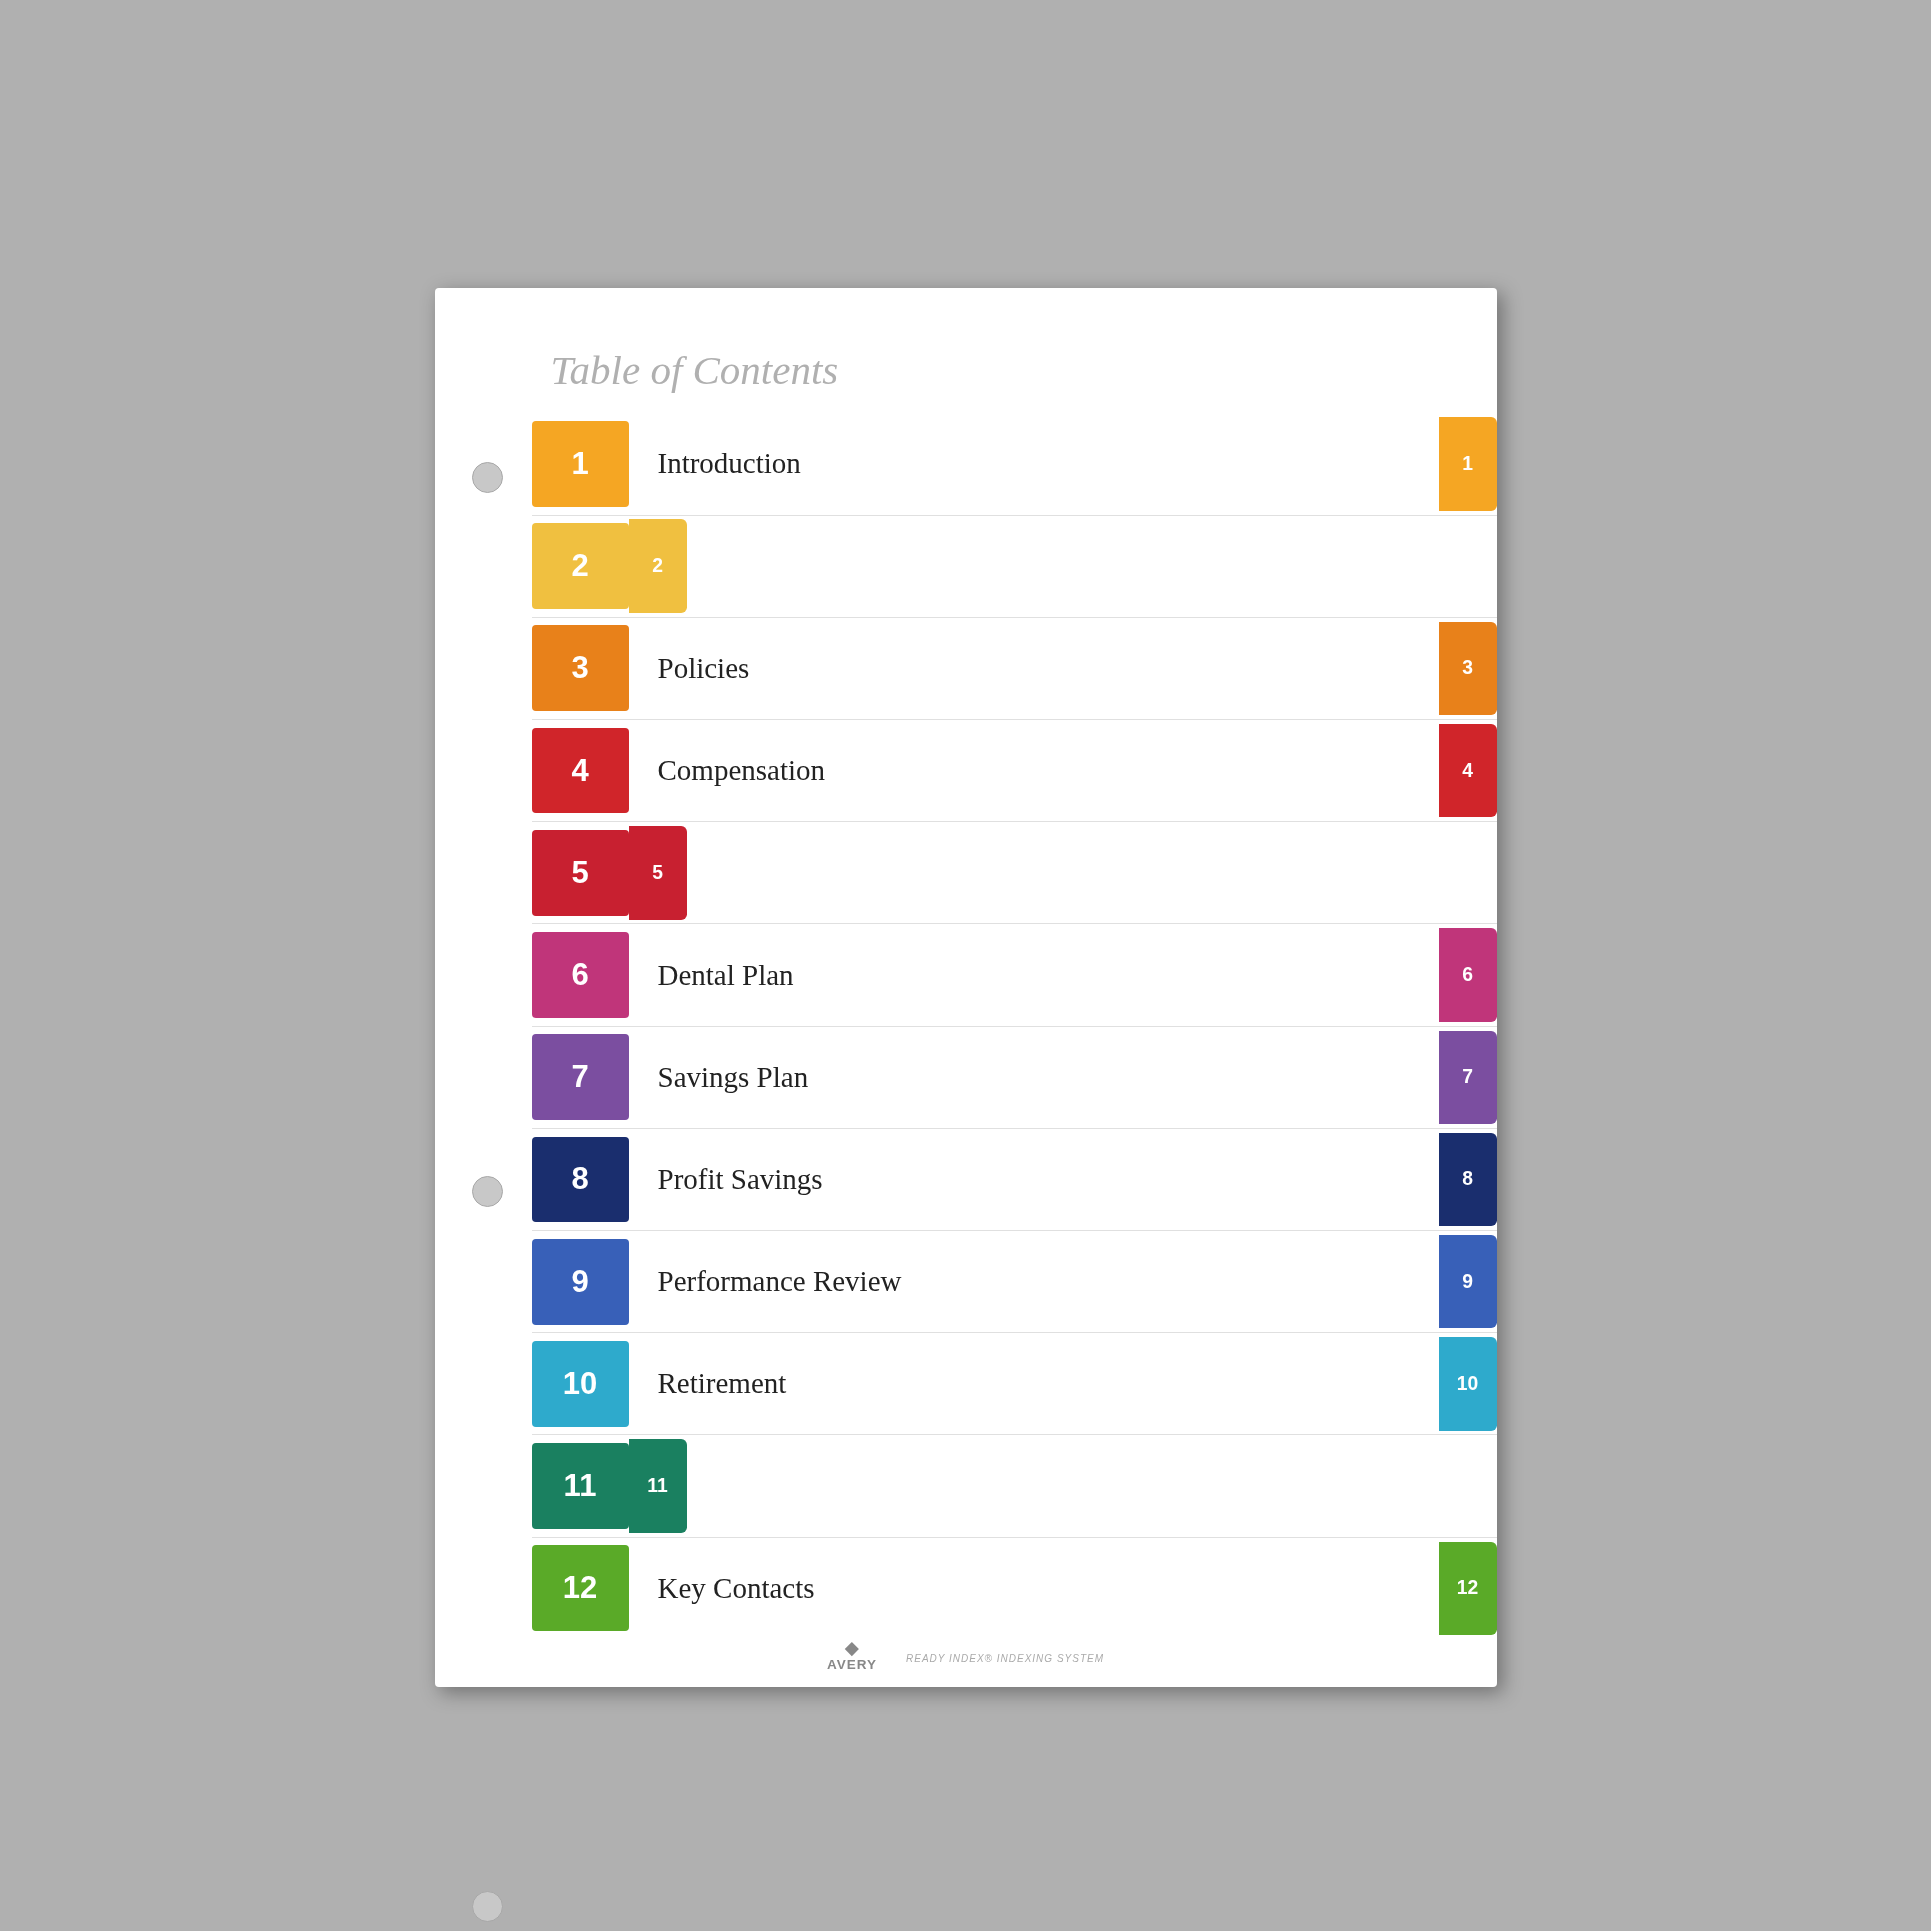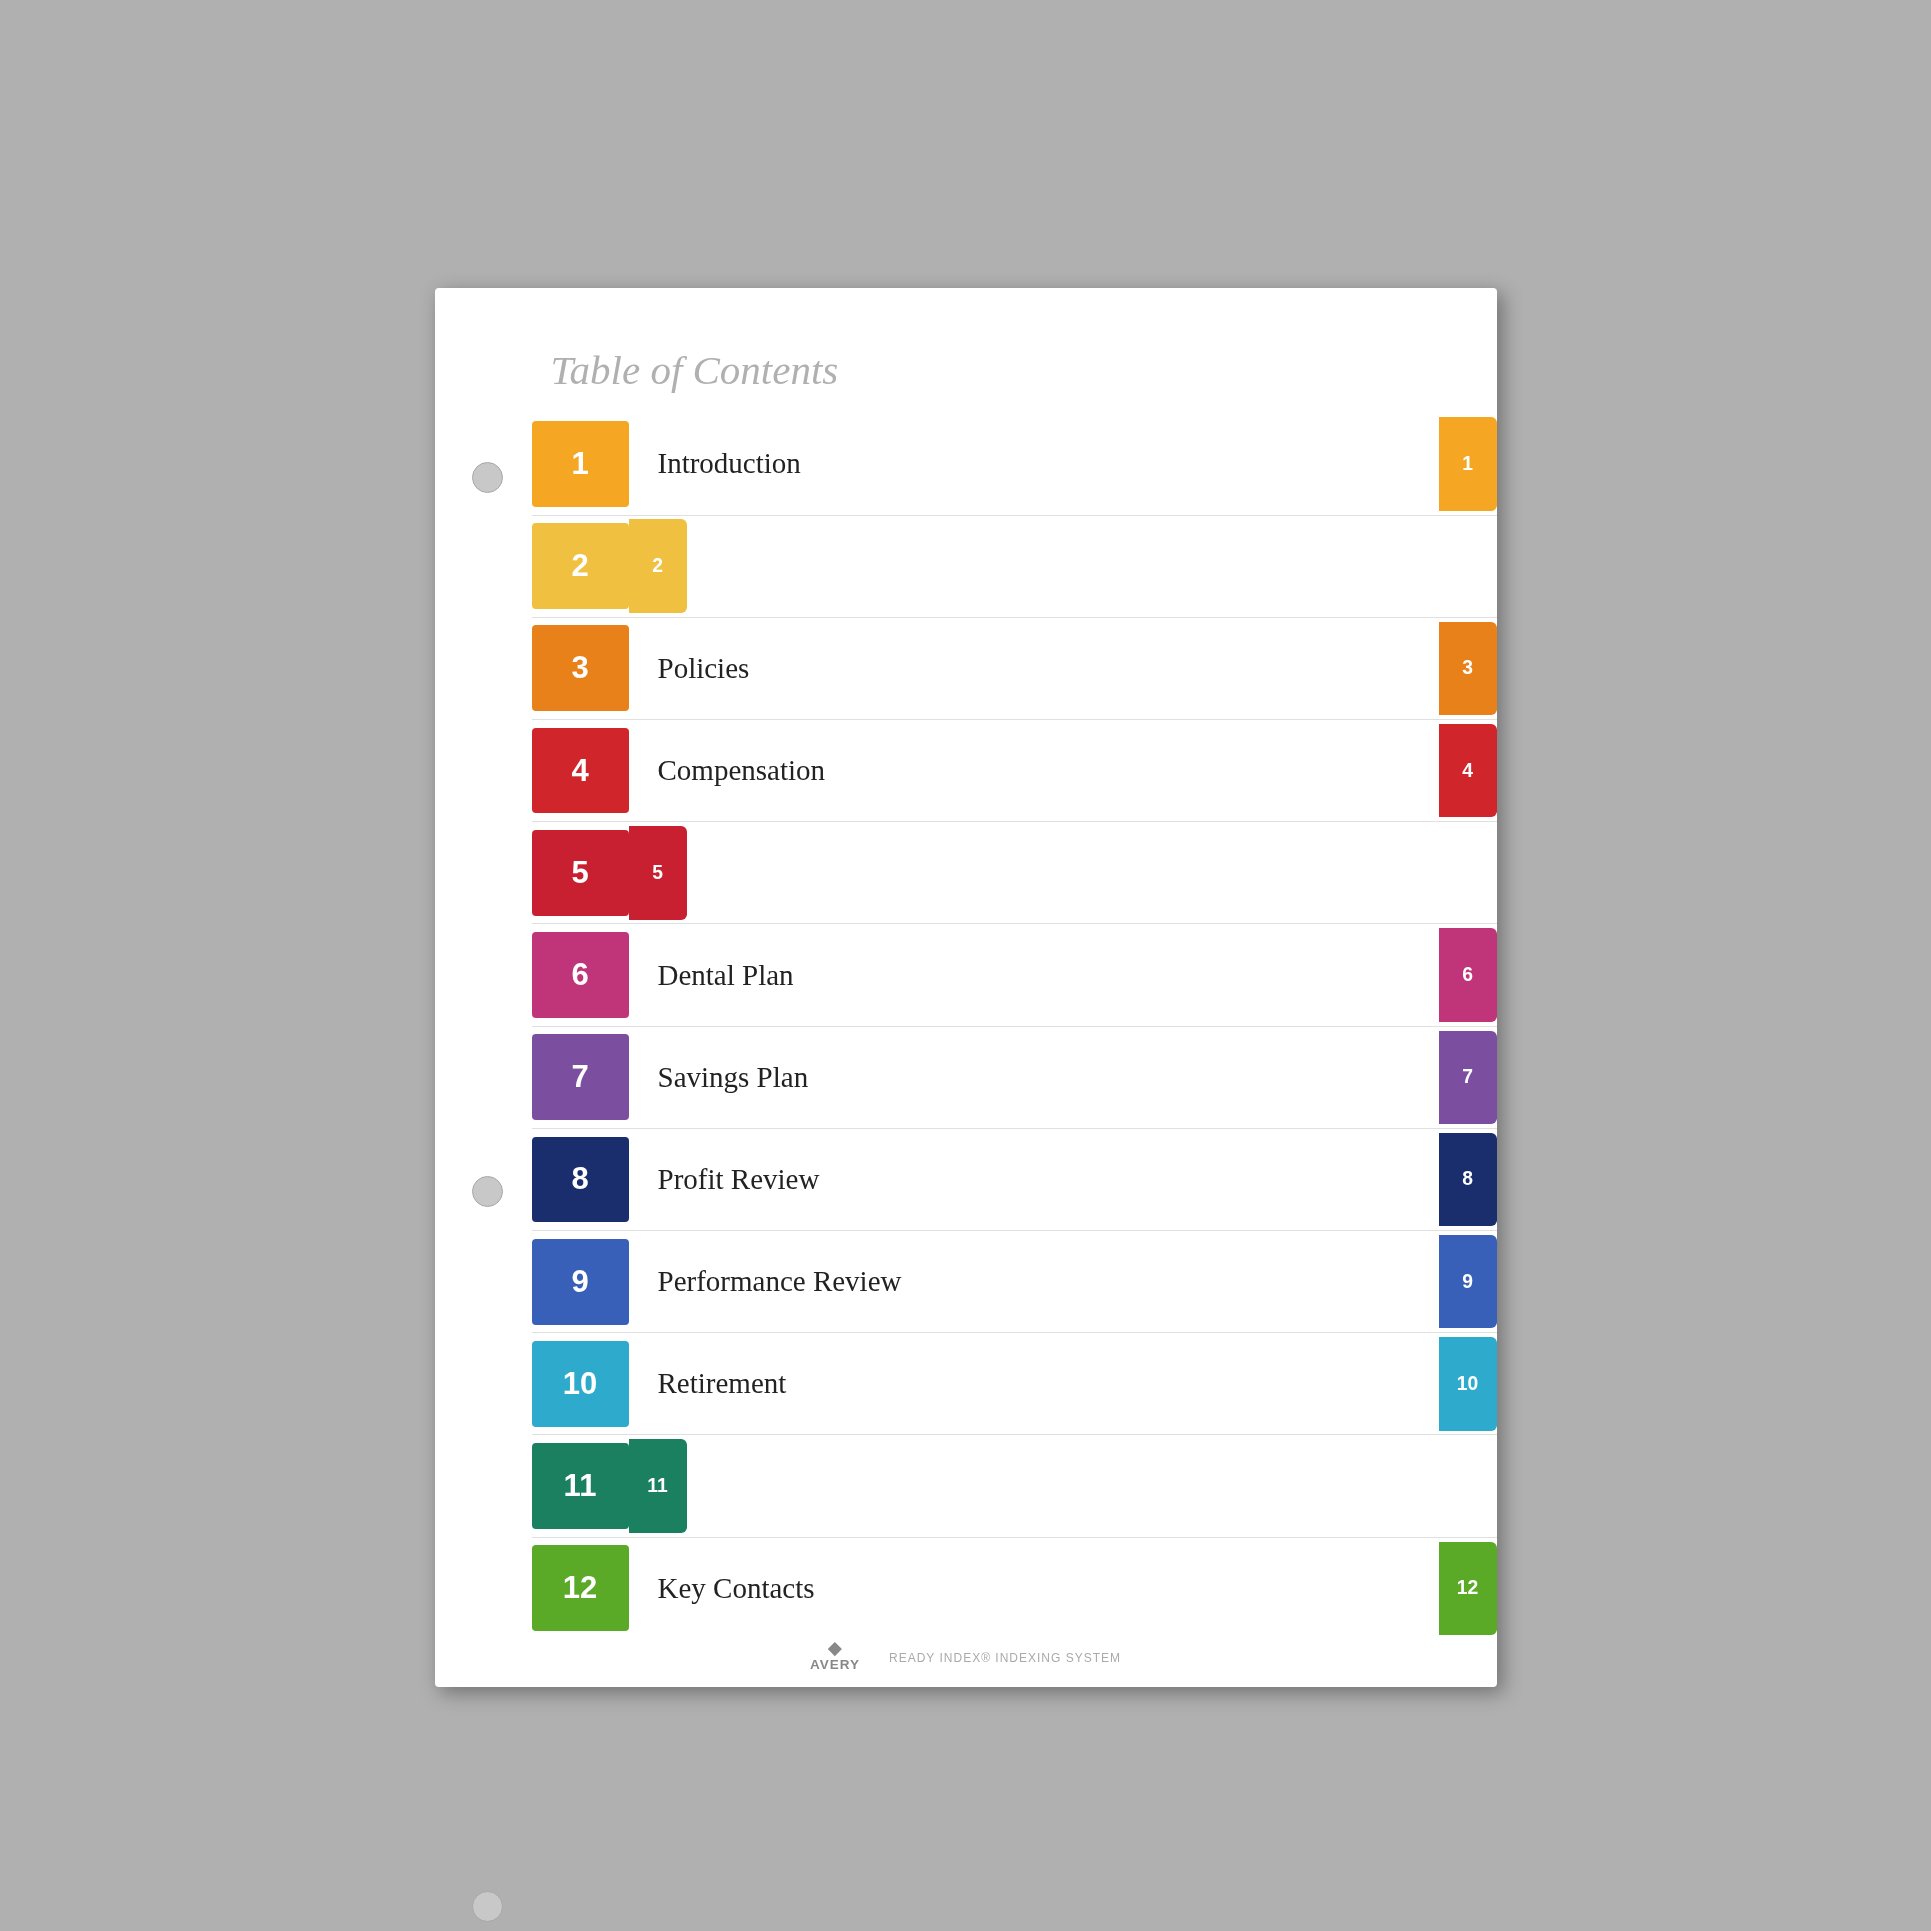--- a/index.html
+++ b/index.html
@@ -135,24 +135,25 @@
 
     .footer-brand {
       font-size: 13.5px;
       color: #888;
       letter-spacing: 1px;
       font-family: Arial, sans-serif;
       font-weight: bold;
     }
 
     .footer-sub {
-      font-size: 12px;
+      font-size: 10px;
       color: #aaa;
       letter-spacing: 1px;
       font-family: Arial, sans-serif;
+      font-style: italic;
     }
 
     
     .avery-logo {
       display: inline-flex;
       align-items: center;
       gap: 3.9px;
       flex-direction: column;
     }
     .avery-diamond {
@@ -246,21 +247,21 @@
       </div>
       <div class="tab" style="background-color: #7B4EA0;">
         <span>7</span>
       </div>
     </div>
       <div class="toc-row">
       <div class="num-badge" style="background-color: #1A2E6E;">
         <span>8</span>
       </div>
       <div class="toc-label">
-        <span>Profit Review</span>
+        <span>Profit Savings</span>
       </div>
       <div class="tab" style="background-color: #1A2E6E;">
         <span>8</span>
       </div>
     </div>
       <div class="toc-row">
       <div class="num-badge" style="background-color: #3860B8;">
         <span>9</span>
       </div>
       <div class="toc-label">

